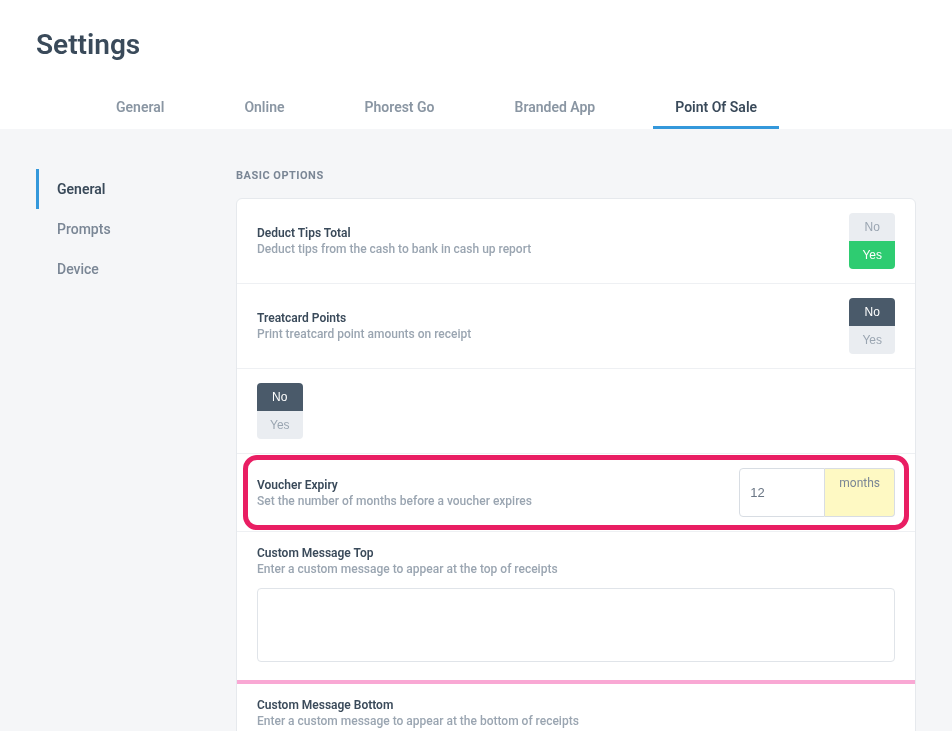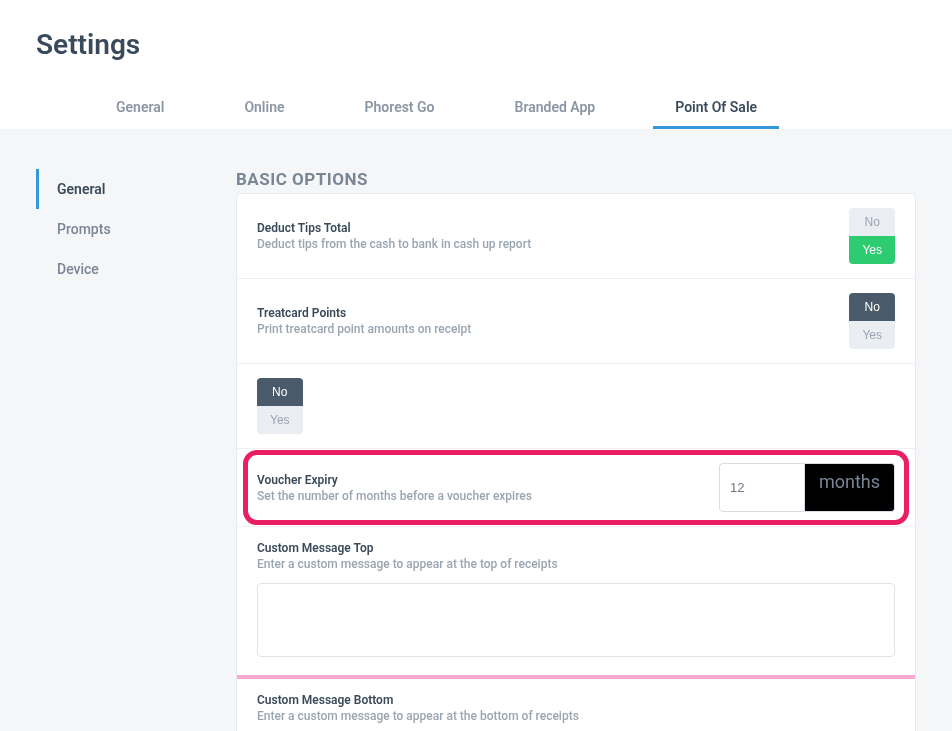--- a/index.html
+++ b/index.html
@@ -13,37 +13,37 @@
     .top-tab.active { color: #3a4a5a; }
     .top-tab.active::after { content: ''; position: absolute; bottom: 0; left: 18px; right: 18px; height: 3px; background: #3498db; }
 
     .content-area { background: #f5f6f8; padding: 40px 36px; display: flex; gap: 0; min-height: 600px; }
 
     .sidebar { width: 200px; padding-right: 20px; }
     .sidebar-item { padding: 12px 18px; font-size: 14px; font-weight: 500; color: #7a8695; cursor: pointer; border-left: 3px solid transparent; }
     .sidebar-item.active { color: #3a4a5a; font-weight: 600; border-left-color: #3498db; }
 
     .main { flex: 1; }
-    .section-header { font-size: 17px; font-weight: 700; letter-spacing: 0.5px; color: #7a8695; margin-bottom: 4px; }
+    .section-header { font-size: 11px; font-weight: 700; letter-spacing: 0.5px; color: #7a8695; margin-bottom: 16px; }
 
     .panel { background: #fff; border: 1px solid #e6e9ed; border-radius: 6px; overflow: hidden; }
     .row { border-bottom: 1px solid #eef0f3; padding: 14px 20px 14px 20px; display: flex; align-items: center; justify-content: space-between; }
     .row:last-child { border-bottom: none; }
     .row-left { flex: 1; }
     .row-title { font-size: 12px; font-weight: 600; color: #3a4a5a; margin-bottom: 2px; }
     .row-desc { font-size: 12px; font-weight: 500; color: #9aa5b1; }
 
     .toggle { display: flex; border-radius: 4px; overflow: hidden; flex-direction: column; }
     .toggle-btn { padding: 7px 13px; font-size: 12px; font-weight: 500; cursor: pointer; border: none; background: #eaedf1; color: #9aa5b1; }
     .toggle-btn.selected-yes { background: #2ecc71; color: #fff; }
     .toggle-btn.selected-no { background: #4a5a6a; color: #fff; }
 
     .input-group { display: flex; align-items: stretch; }
     .num-input { width: 86px; border: 1px solid #d8dde3; border-radius: 4px 0 0 4px; padding: 16px 10px; font-size: 13px; color: #6a7685; outline: none; }
-    .unit-label { border: 1px solid #d8dde3; border-left: none; background: #000000; color: #7a8695; padding: 7px 14px; font-size: 18px; border-radius: 0 4px 4px 0; }
+    .unit-label { border: 1px solid #d8dde3; border-left: none; background: #fef9c3; color: #7a8695; padding: 7px 14px; font-size: 12px; border-radius: 0 4px 4px 0; }
 
     .row-block { border-bottom: 4px solid #f9a8d4; padding: 14px 20px 18px 20px; }
     .row-block:last-child { border-bottom: none; }
     .textarea-box { margin-top: 12px; width: 100%; height: 74px; border: 1px solid #e0e4e9; border-radius: 4px; }
 
     .highlight-row { position: relative; }
     .highlight-row-border { position: absolute; top: -2px; bottom: -2px; left: -8px; right: -8px; border: 5px solid #e91e63; border-radius: 14px; pointer-events: none; }
     .highlight-row-border.wide { left: 6px; right: 6px; top: 1px; bottom: 1px; }
   </style>
 </head>

